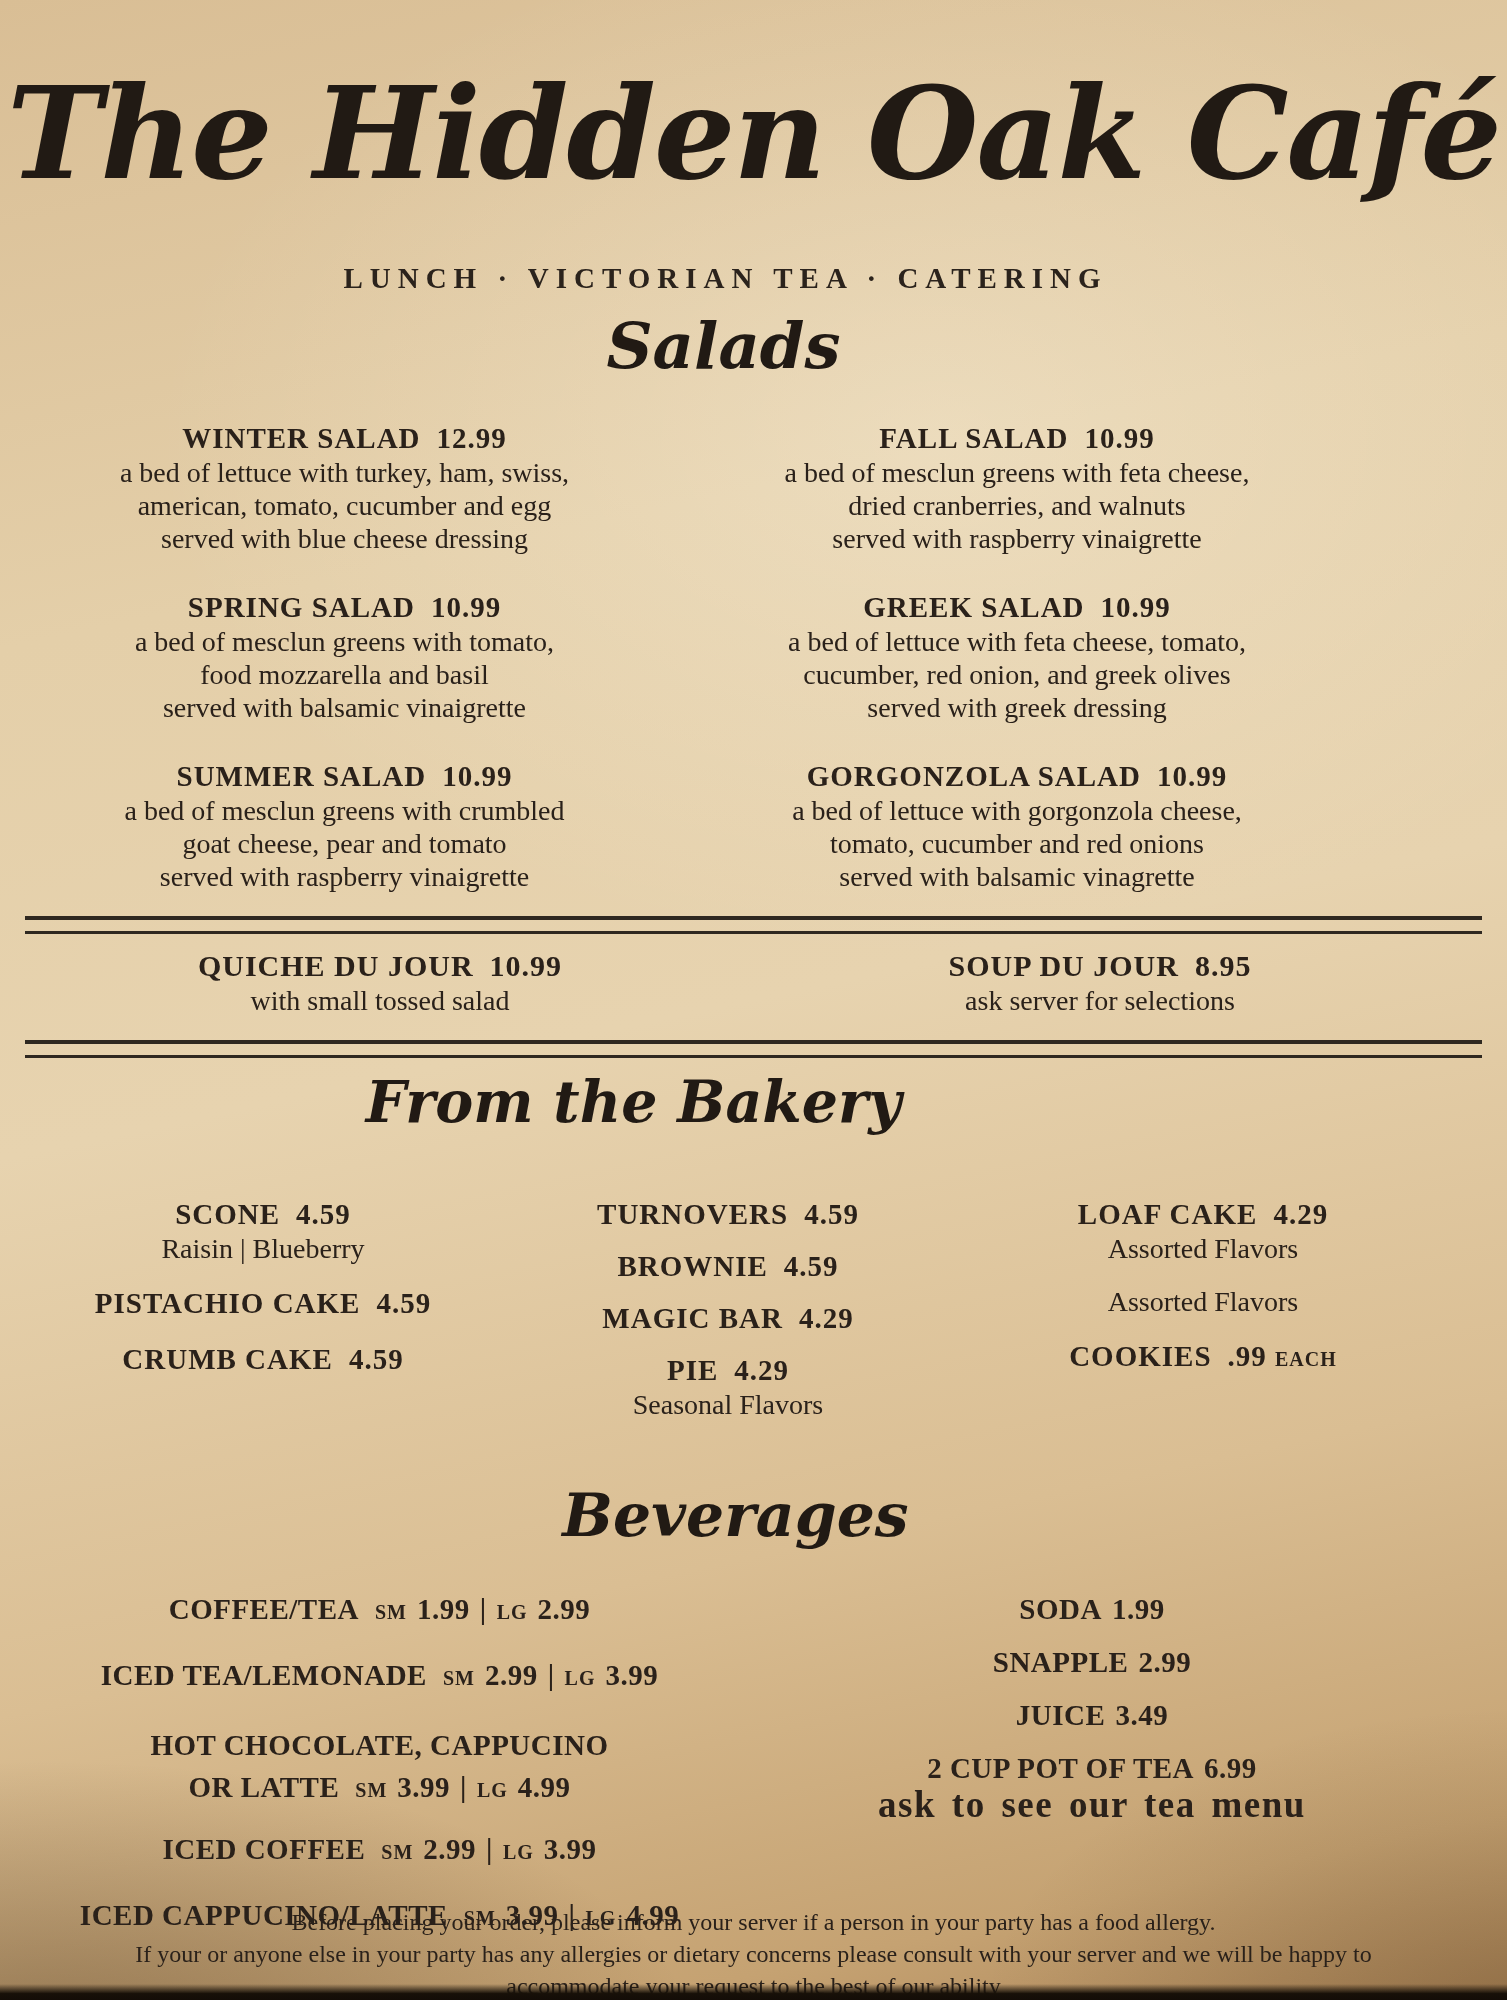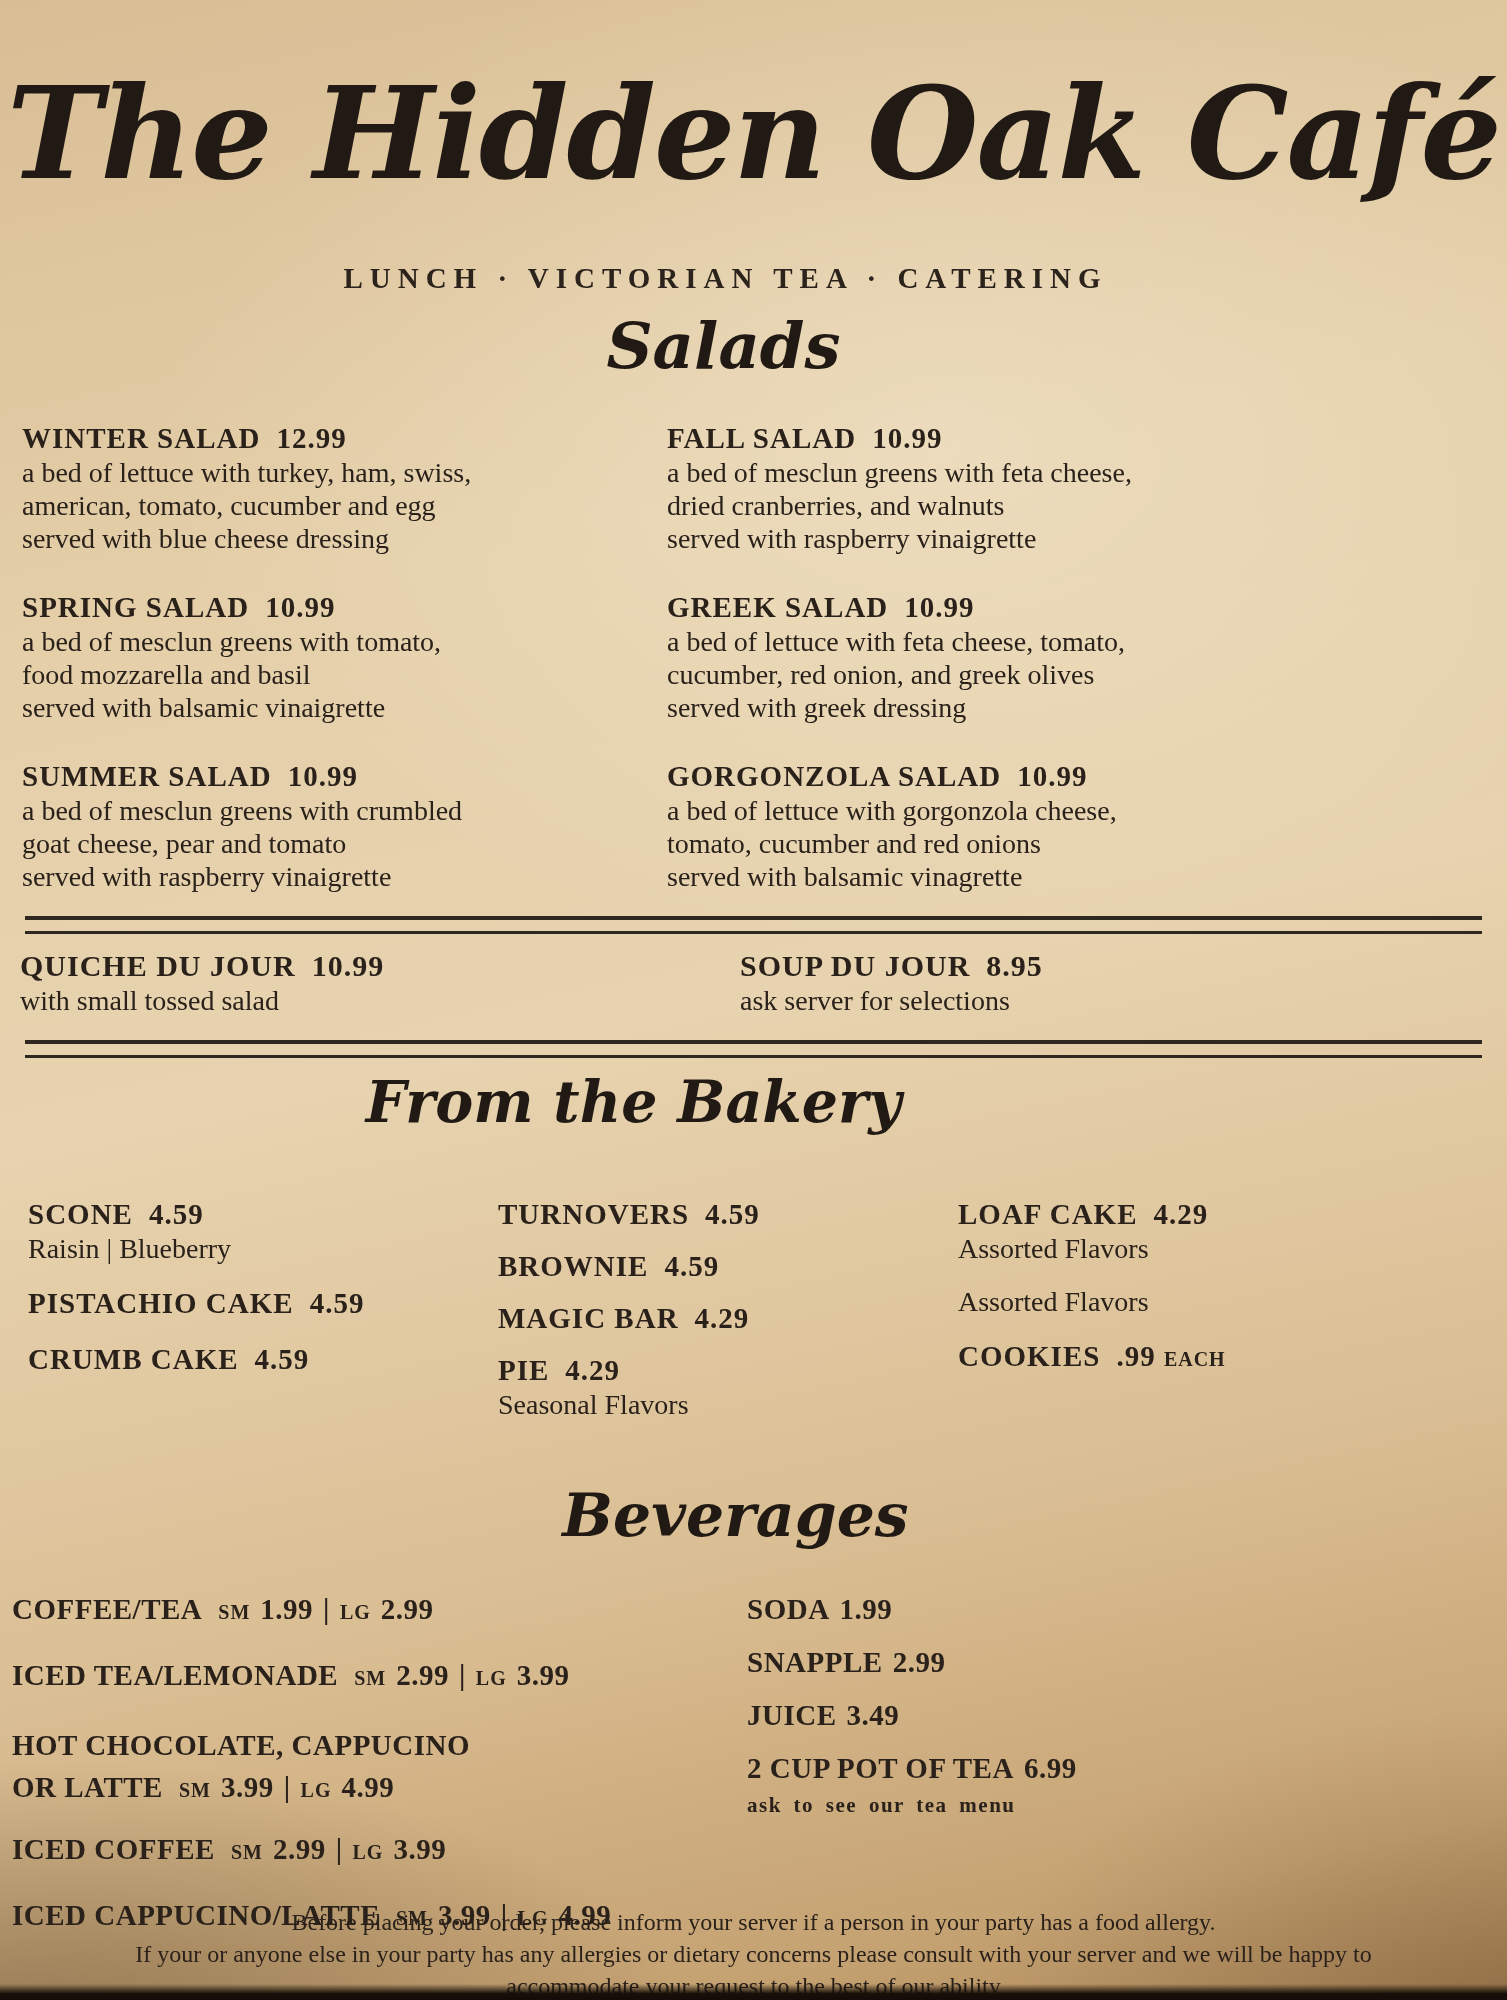--- a/index.html
+++ b/index.html
@@ -31,21 +31,21 @@
     top:262px;text-align:center;font-weight:700;font-size:29px;
     letter-spacing:7px;color:#2b231c;transform:translateX(-28px);
   }
   .h-salads{top:312px;font-size:64px;transform:translateX(-30px);}
   .h-bakery{top:1072px;font-size:57px;transform:translateX(-120px);}
   .h-bev{top:1484px;font-size:60px;transform:translateX(-18px);}
 
   .iname{font-weight:700;font-size:29px;letter-spacing:1px;line-height:36px;white-space:nowrap;}
   .price{margin-left:16px;}
   .desc{font-size:28px;line-height:33px;}
-  .cell,.b-col,.bev-col{}
+  .cell,.b-col,.bev-col{text-align:center;}
 
   .salads-grid{top:420px;display:grid;grid-template-columns:645px 700px;padding-left:22px;row-gap:34px;}
 
   .rule{position:absolute;left:25px;width:1457px;height:11px;
     border-top:4px solid #2f2820;border-bottom:3px solid #2f2820;}
   .rule1{top:916px;}
   .rule2{top:1040px;}
   .dujour{top:948px;display:grid;grid-template-columns:720px 720px;padding-left:20px;}
   .dujour .iname{font-size:30px;}
 
@@ -53,21 +53,21 @@
   .b-item{margin-bottom:20px;}
   .b-col2 .b-item{margin-bottom:16px;}
   .sz{font-size:20px;font-weight:700;letter-spacing:1px;}
 
   .bev{top:1592px;display:grid;grid-template-columns:735px 690px;padding-left:12px;}
   .bev-item{margin-bottom:29px;font-weight:700;font-size:29px;letter-spacing:0.5px;line-height:34px;}
   .bev-item .num{margin-left:10px;}
   .bev-item .gap{display:inline-block;width:16px;}
   .bev-col-r .bev-item{margin-bottom:19px;}
   .bev-2line{line-height:42px;margin-bottom:21px;}
-  .tea-note{font-weight:700;font-size:21px;letter-spacing:1.5px;word-spacing:5px;line-height:40px;}
+  .tea-note{font-weight:700;font-size:37px;letter-spacing:1.5px;word-spacing:5px;line-height:40px;}
 
   .footer{top:1906px;text-align:center;font-size:24px;line-height:32px;color:#2a211a;}
 </style>
 </head>
 <body>
 
 <div class="page">
 
   <div class="sec script title">The Hidden Oak Café</div>
   <div class="sec subtitle">LUNCH · VICTORIAN TEA · CATERING</div>

